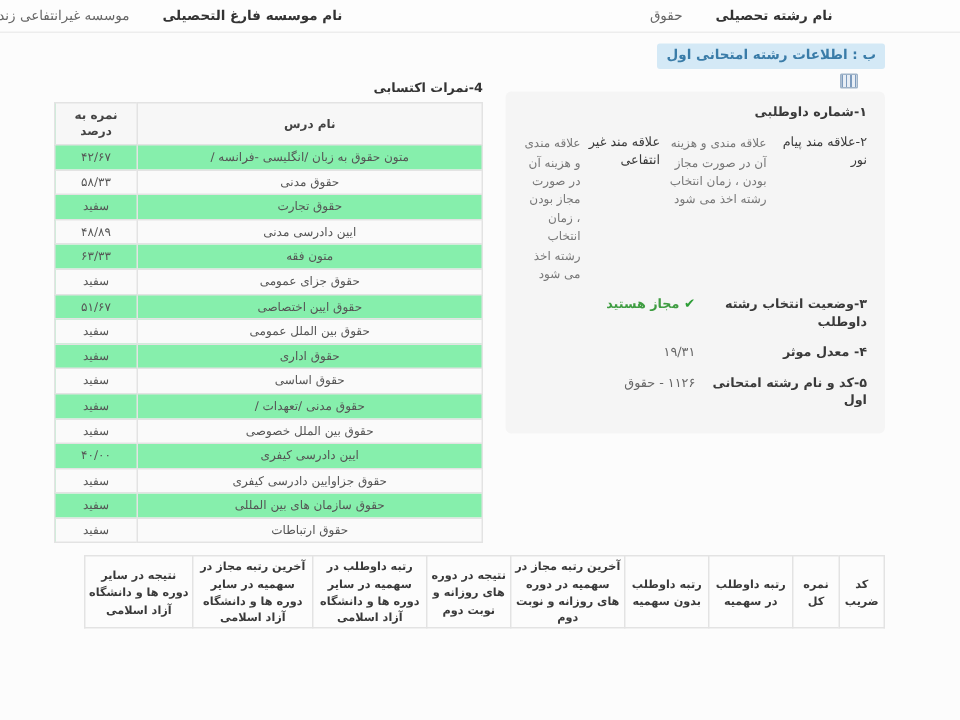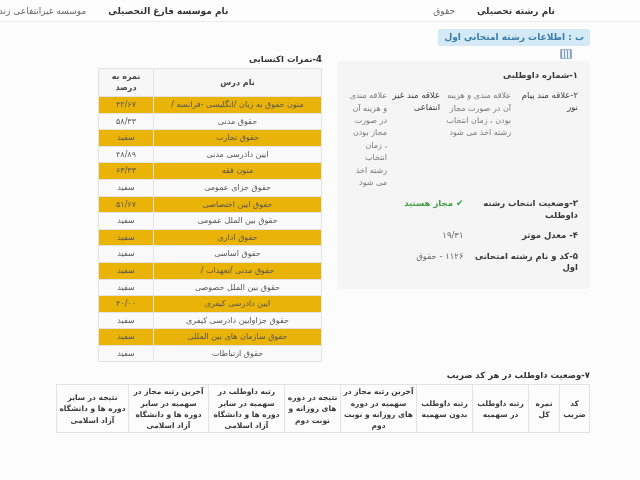--- a/index.html
+++ b/index.html
@@ -32,21 +32,21 @@
   .plbl{width:50%;font-weight:bold;color:#3a3a3a;line-height:1.35}
   .pval{width:50%;color:#666}
   .interest-grid{display:grid;grid-template-columns:62px 66px 48px 1fr;column-gap:5px;margin-bottom:9px}
   .interest-grid .glbl{font-weight:normal;color:#3a3a3a;line-height:1.4}
   .interest-grid .gtxt{color:#777;font-size:8px;line-height:1.55}
   .ok{color:#3f9d42;font-weight:bold}
   .checkmark{color:#2e9e37;font-weight:bold;margin-left:3px;font-size:9px}
   
   .sec-title{font-size:8.5px;font-weight:bold;color:#333;margin:6px 0 4px;text-align:right}
   table{border-collapse:collapse}
-  .grades{width:224px;font-size:8px;background:#eab308}
+  .grades{width:286px;font-size:8px;background:#86efac}
   .grades th,.grades td{border:1px solid #e3e3e3;padding:2px 4px;text-align:center;color:#555;line-height:1.45}
   .grades th{background:#f7f7f7;font-weight:bold;color:#444}
   .grades td.course{text-align:center}
   .grades .score-col{width:46px}
   .grades tbody tr:nth-child(even){background:#fafafa}
   
   .coef-wrap{padding:0 50px 0 0;margin-top:8px}
   .coef{width:533px;font-size:7.5px;background:#fff;table-layout:fixed}
   .coef th,.coef td{border:1px solid #e3e3e3;padding:1px 2px;text-align:center;vertical-align:middle;color:#555;line-height:1.5}
   .coef th{background:#fcfcfc;font-weight:bold;color:#3a3a3a}
@@ -179,21 +179,20 @@
           <tr>
             <td class="course">حقوق ارتباطات</td>
             <td>سفید</td>
           </tr>
         </tbody>
     </table>
   </div>
 </div>
 
 <div class="coef-wrap">
-  <div class="sec-title">۷-وضعیت داوطلب در هر کد ضریب</div>
   <table class="coef">
     <colgroup>
       <col class="c1">
         <col class="c2">
         <col class="c3">
         <col class="c4">
         <col class="c5">
       <col class="c6">
         <col class="c7">
         <col class="c8">

